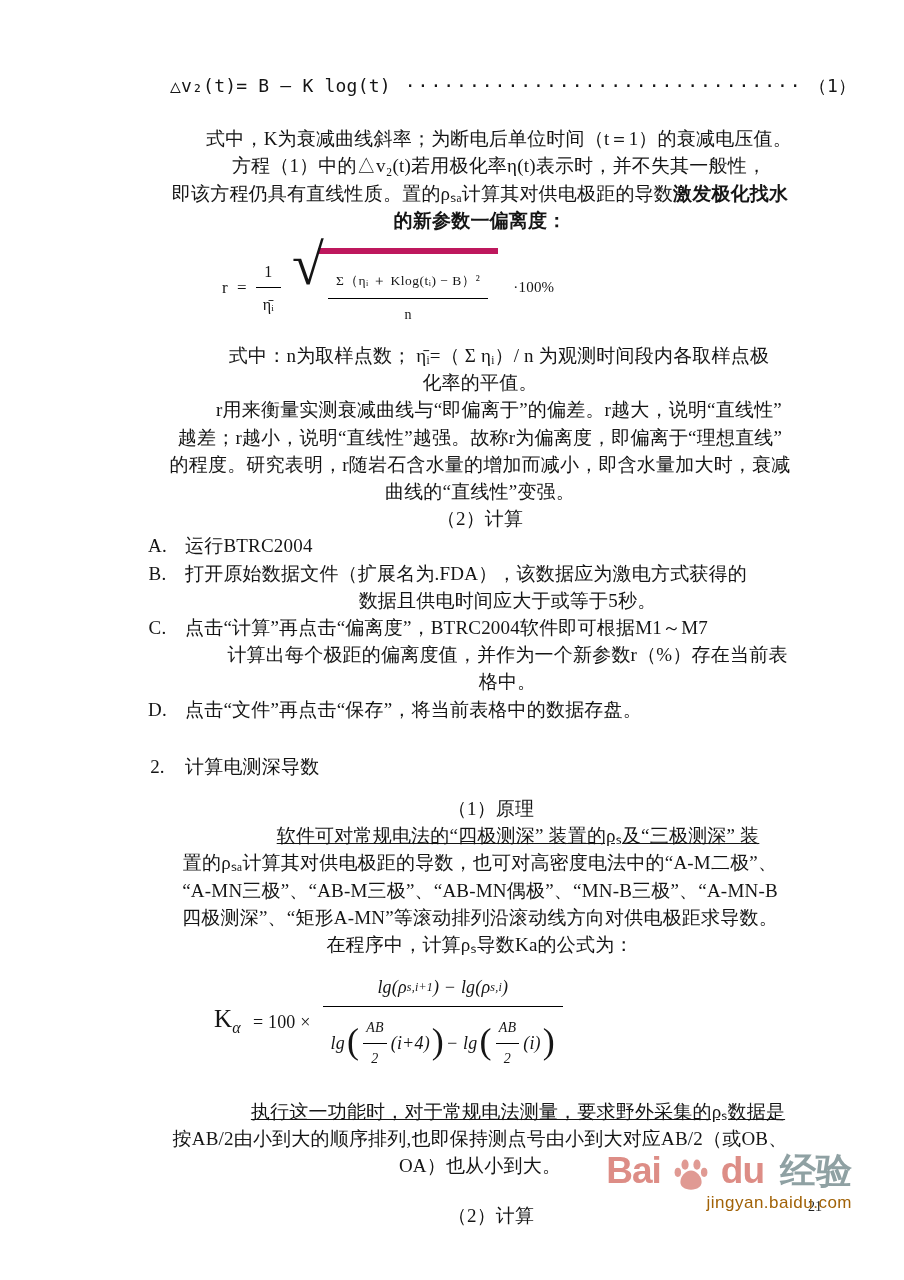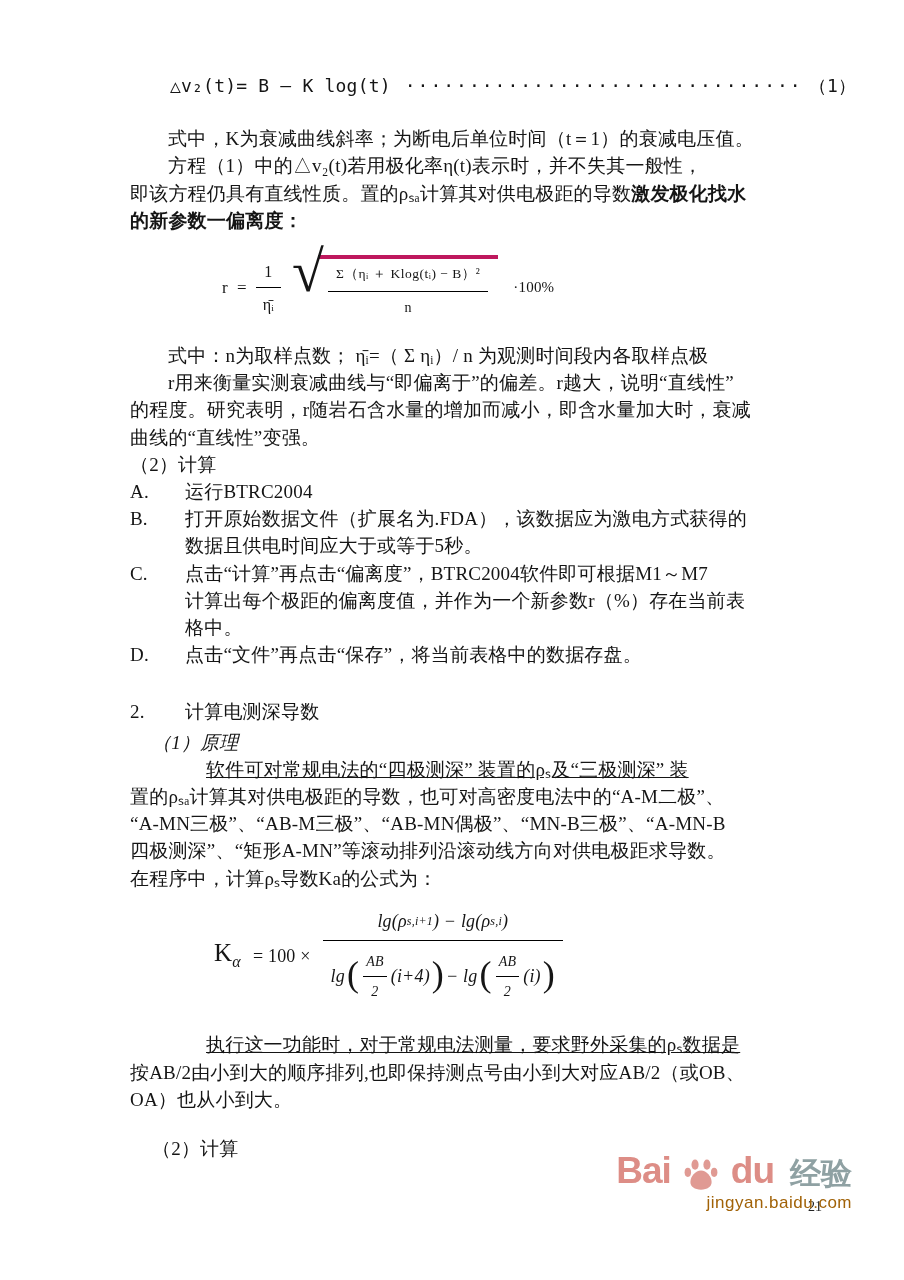--- a/index.html
+++ b/index.html
@@ -6,21 +6,21 @@
   html,body { width:904px; height:1280px; }
   body {
     background:#ffffff;
     color:#151515;
     font-family:"Liberation Serif", serif;
     position:relative;
     overflow:hidden;
   }
   .doc {
     position:absolute; left:130px; top:72px; width:700px;
-    font-size:19px; line-height:27.2px; letter-spacing:0.2px;
+    font-size:19px; line-height:27.2px; letter-spacing:0.2px;text-align:center;
   }
   .line { white-space:nowrap; }
   .ind  { padding-left:38px; }
   .ind2 { padding-left:76px;text-decoration:underline; }
   .ind3 { padding-left:22px; }
   .bold { font-weight:bold; }
 
   
   .eq1 {
     font-family:"DejaVu Sans Mono", monospace;
@@ -32,32 +32,32 @@
   .eq2 {
     display:flex; align-items:center; gap:9px;
     margin:10px 0 10px 92px; height:88px; font-size:17px;
   }
   .frac { display:inline-flex; flex-direction:column; align-items:center; }
   .f1 { font-size:16px; }
   .f1 .fn { padding:0 7px 2px; }
   .f1 .fd { border-top:1.6px solid #000; padding:3px 7px 0; }
   .sqrt { position:relative; display:inline-block; padding-left:24px; margin-left:4px; }
   .radical { position:absolute; left:-2px; top:-12px; font-size:58px; font-weight:200; line-height:1; }
-  .sqrt-body { display:inline-block; border-top:4px solid #be185d; padding:0 10px 0 10px; }
+  .sqrt-body { display:inline-block; border-top:6px solid #be185d; padding:12px 10px 0 10px; }
   .f2 .fn { font-size:13.5px; border-bottom:1.5px solid #000; padding:0 8px 3px; letter-spacing:0.5px; }
   .f2 .fd { font-size:14px; padding-top:2px; }
   .eq2 .tail { font-size:15px; margin-left:6px; }
 
   
   .li { display:flex; }
   .li .lbl { width:55px; flex:none; }
   .cont { padding-left:55px; }
 
   .sec2head { margin-top:30px; }
-  .afterhead { margin-top:3px;font-style:italic; }
+  .afterhead { margin-top:15px; }
 
   
   .eq3 {
     display:flex; align-items:center; gap:12px;
     margin:16px 0 26px 84px; font-style:italic; font-size:18px;
   }
   .eq3 .k { font-size:25px; font-style:normal; }
   .eq3 .k sub { font-size:16px; font-style:italic; }
   .eq3 .eqsign { font-style:normal; font-size:18px; }
   .bigfrac { display:inline-flex; flex-direction:column; align-items:center; }
@@ -69,21 +69,21 @@
   .smfrac .sn2 { border-bottom:1.4px solid #000; padding:0 3px 1px; }
   .smfrac .sd2 { padding-top:1px; }
   .gapline { height:22px; }
 
   
   .pagenum { position:absolute; right:82px; top:1199px; font-size:14px; color:#222; }
   .watermark { position:absolute; right:52px; top:1152px; text-align:right; }
   .brandline { display:flex; align-items:flex-end; justify-content:flex-end; gap:12px;
                font-family:"Liberation Sans", sans-serif; font-weight:bold; line-height:1; }
   .bai, .du { font-size:37px; color:#dd8d86; letter-spacing:-1px; }
-  .cn { font-size:31px; color:#8fa1a3; margin-left:4px; }
+  .cn { font-size:36px; color:#8fa1a3; margin-left:4px; }
   .paw { width:34px; height:34px; margin:0 1px -2px 1px; }
   .url { font-size:17px; color:#a16207; font-family:"Liberation Sans", sans-serif; margin-top:4px; letter-spacing:0.5px; }
 </style>
 </head>
 <body>
 
 <div class="doc">
 
   <div class="eq1">
     <span>△v₂(t)= B – K log(t)</span><span class="dots">·······························</span><span>（1）</span>
@@ -107,22 +107,24 @@
         <span class="frac f2">
           <span class="fn">Σ（ηᵢ ＋ Klog(tᵢ) − B）²</span>
           <span class="fd">n</span>
         </span>
       </span>
     </span>
     <span class="tail">·100%</span>
   </div>
 
   <div class="line ind">式中：n为取样点数； η̄ᵢ=（ Σ ηᵢ）/ n  为观测时间段内各取样点极</div>
+  <div class="line">化率的平值。</div>
 
   <div class="line ind">r用来衡量实测衰减曲线与“即偏离于”的偏差。r越大，说明“直线性”</div>
+  <div class="line">越差；r越小，说明“直线性”越强。故称r为偏离度，即偏离于“理想直线”</div>
   <div class="line">的程度。研究表明，r随岩石含水量的增加而减小，即含水量加大时，衰减</div>
   <div class="line">曲线的“直线性”变强。</div>
 
   <div class="line">（2）计算</div>
 
   <div class="li">
     <span class="lbl">A.</span>
     <span>运行BTRC2004</span>
   </div>
   <div class="li">

